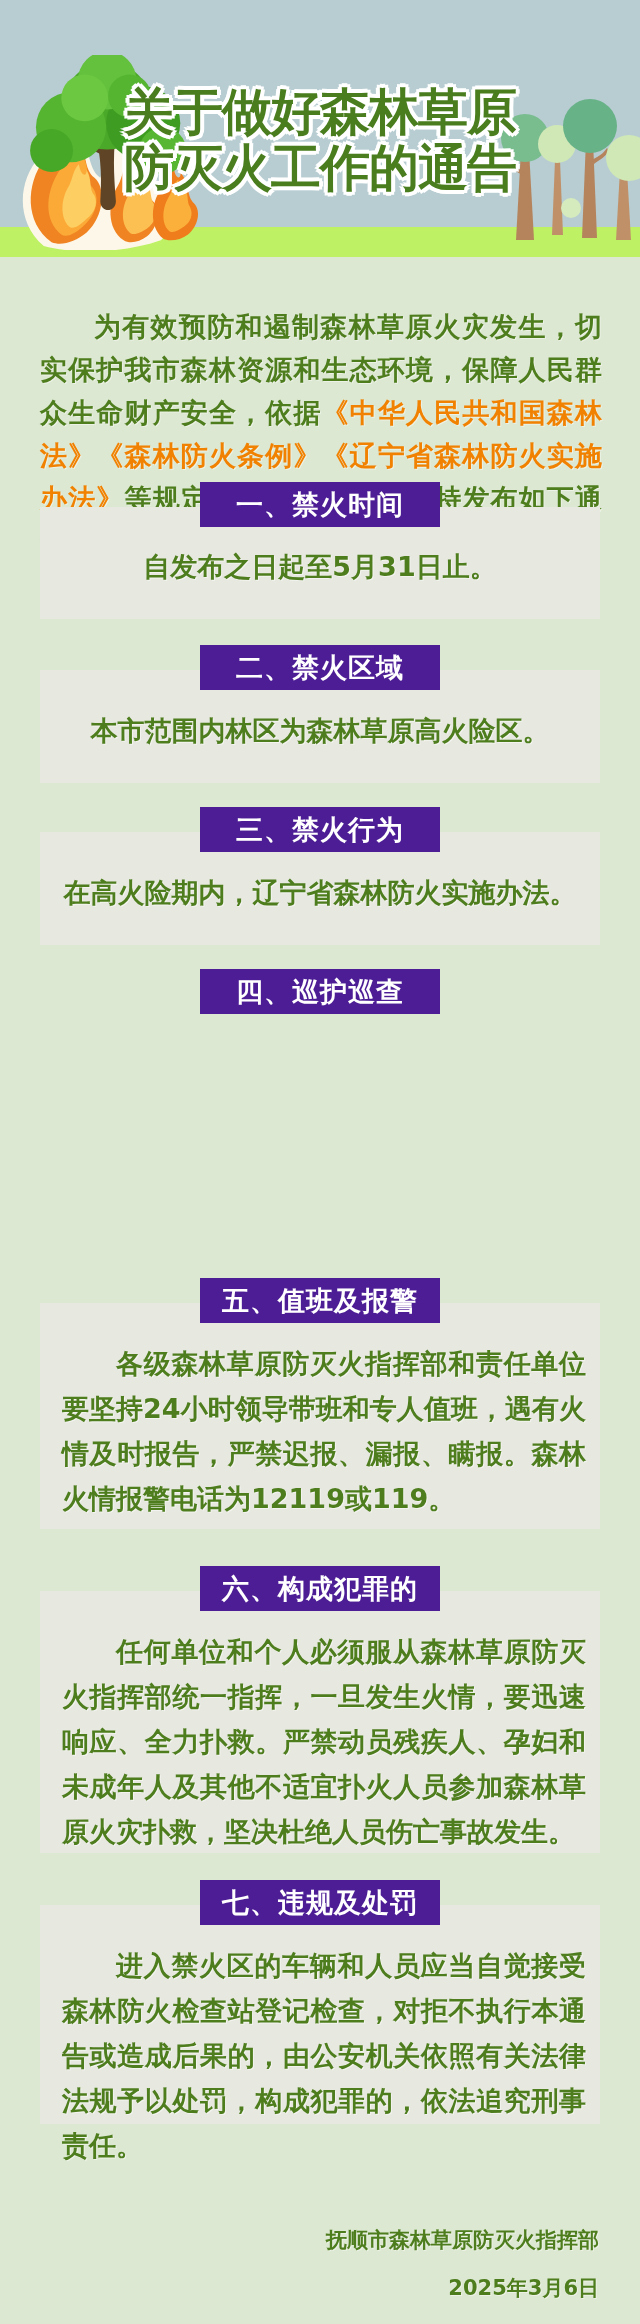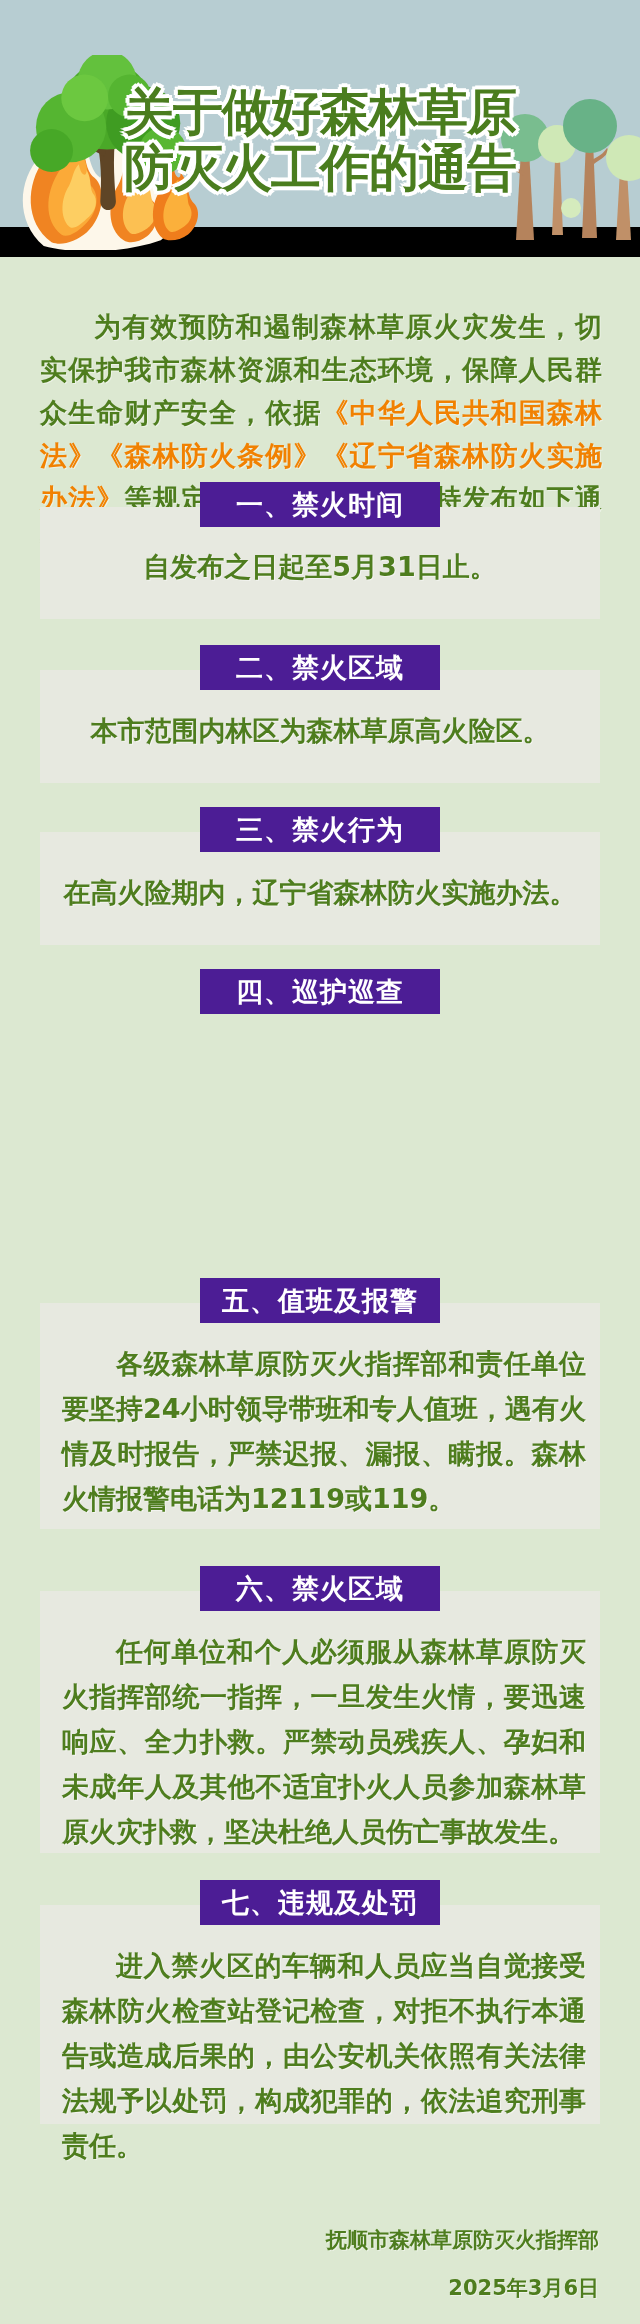--- a/index.html
+++ b/index.html
@@ -3,21 +3,21 @@
 <meta charset="utf-8">
 <style>
   html,body{margin:0;padding:0;background:#888;}
   .canvas{
     position:relative;width:640px;height:2324px;overflow:hidden;
     background:#dce8d1;
     font-family:"DejaVu Sans","Liberation Sans",sans-serif;
     margin:0 auto;
   }
   
-  .header{position:absolute;left:0;top:0;width:640px;height:257px;background:#000000;}
+  .header{position:absolute;left:0;top:0;width:640px;height:257px;background:#bef264;}
   .header-blue{position:absolute;left:0;top:0;width:640px;height:227px;background:#b7cdd2;}
   .illu-left{position:absolute;left:12px;top:55px;width:200px;height:195px;}
   .illu-right{position:absolute;left:495px;top:98px;width:150px;height:145px;}
   .title{
     position:absolute;left:0;top:84px;width:640px;z-index:5;
     text-align:center;font-size:50px;line-height:56px;font-weight:bold;
     color:#4a7d1e;letter-spacing:-1px;
     text-shadow:-3px -3px 0 #fff,0 -4px 0 #fff,3px -3px 0 #fff,-4px 0 0 #fff,
                  4px 0 0 #fff,-3px 3px 0 #fff,0 4px 0 #fff,3px 3px 0 #fff;
   }
@@ -142,21 +142,21 @@
   </div>
 
   <div class="sec s5">
     <div class="sec-bar">五、值班及报警</div>
     <div class="sec-box para">
         <p>各级森林草原防灭火指挥部和责任单位要坚持24小时领导带班和专人值班，遇有火情及时报告，严禁迟报、漏报、瞒报。森林火情报警电话为12119或119。</p>
       </div>
   </div>
 
   <div class="sec s6">
-    <div class="sec-bar">六、禁火区域</div>
+    <div class="sec-bar">六、构成犯罪的</div>
     <div class="sec-box para">
         <p>任何单位和个人必须服从森林草原防灭火指挥部统一指挥，一旦发生火情，要迅速响应、全力扑救。严禁动员残疾人、孕妇和未成年人及其他不适宜扑火人员参加森林草原火灾扑救，坚决杜绝人员伤亡事故发生。</p>
       </div>
   </div>
 
   <div class="sec s7">
     <div class="sec-bar">七、违规及处罚</div>
     <div class="sec-box para">
         <p>进入禁火区的车辆和人员应当自觉接受森林防火检查站登记检查，对拒不执行本通告或造成后果的，由公安机关依照有关法律法规予以处罚，构成犯罪的，依法追究刑事责任。</p>
       </div>

